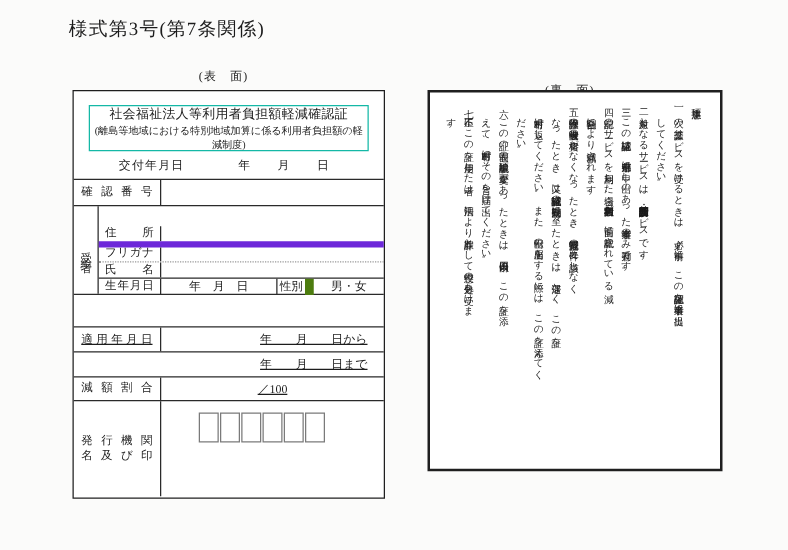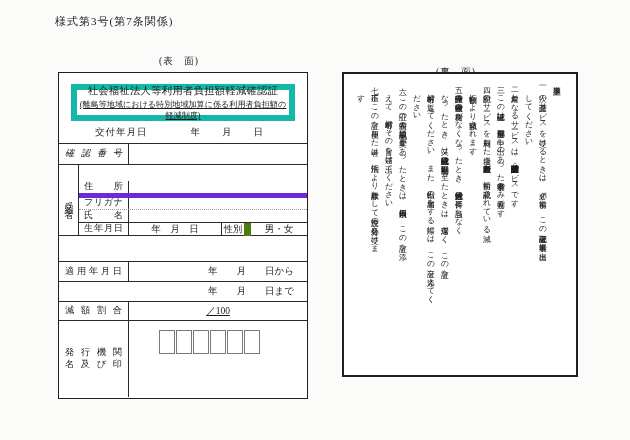--- a/index.html
+++ b/index.html
@@ -5,58 +5,58 @@
   * { box-sizing: border-box; margin: 0; padding: 0; }
   html, body { width: 630px; height: 440px; }
   body {
     position: relative;
     background: #fbfbfa;
     color: #1c1c1c;
     font-family: "Liberation Serif", "DejaVu Serif", serif;
     overflow: hidden;
   }
 
-  .form-number { position: absolute; left: 55px; top: 14px; font-size: 11px; letter-spacing: 1px; }
+  .form-number { position: absolute; left: 55px; top: 14px; font-size: 15px; letter-spacing: 1px; }
   .side-label { position: absolute; font-size: 9.5px; letter-spacing: 1px; }
   .front-side-label { left: 159px; top: 55px; }
   .back-side-label  { left: 436px; top: 53px; margin-top: 13px; }
 
   .panel { position: absolute; background: #fff; }
   .front-panel { left: 58px; top: 72px; width: 250px; height: 327px; border: 1.5px solid #1f1f1f; }
   .back-panel  { left: 342px; top: 72px; width: 236px; height: 305px; border: 2px solid #1f1f1f; padding: 7px 9px; }
 
   
   .title-box {
-    margin: 11px 12px 0; height: 37px; border: 6px solid #14b8a6;
+    margin: 11px 12px 0; height: 37px; border: 1px solid #14b8a6;
     display: flex; flex-direction: column; justify-content: center; text-align: center; gap: 1px;
   }
   .title { font-size: 10.3px; letter-spacing: 0.3px; }
-  .subtitle { font-size: 8.1px; text-decoration: underline; }
+  .subtitle { font-size: 8.1px; }
 
   .issue-row { height: 22px; display: flex; align-items: center; font-size: 9.5px; }
   .issue-label { margin-left: 36px; letter-spacing: 1px; }
   .issue-value { flex: 1; text-align: center; letter-spacing: 1px; }
 
   .row { display: flex; border-top: 1px solid #2a2a2a; align-items: stretch; }
   .label-cell {
     width: 70px; border-right: 1px solid #2a2a2a;
     display: flex; align-items: center; padding: 1px 6px; font-size: 9.2px;
   }
   .label-cell > span, .sub-label > span {
     width: 100%; text-align: justify; text-align-last: justify;
     white-space: pre-line; line-height: 1.3;
   }
   .value-cell { flex: 1; font-size: 9.5px; display: flex; align-items: center; }
   .value-center { justify-content: center; text-decoration: underline; }
   .value-right  { justify-content: flex-end; padding-right: 13px; text-align: center; }
 
-  .row-kakunin { height: 21px; font-style: italic; }
+  .row-kakunin { height: 21px; }
   .row-recipient { height: 71px; }
   .row-insurance { height: 26px; }
-  .row-apply, .row-expiry { height: 20px; }
+  .row-apply, .row-expiry { height: 20px; text-decoration: underline; }
   .row-reduction { height: 19px; }
   .row-issuer { height: 77px; }
 
   .recipient-side { width: 20px; border-right: 1px solid #2a2a2a; display: flex; align-items: center; justify-content: center; }
   .recipient-side span { writing-mode: vertical-rl; font-size: 9.2px; letter-spacing: 4px; }
   .recipient-rows { flex: 1; display: flex; flex-direction: column; }
   .sub-row { display: flex; align-items: stretch; }
   .sub-row-address  { height: 18px; margin-top: 16px; }
   .sub-row-furigana { height: 16px; border-top: 5px solid #6d28d9; }
   .sub-row-name     { height: 17px; border-top: 1px dotted #999; }

